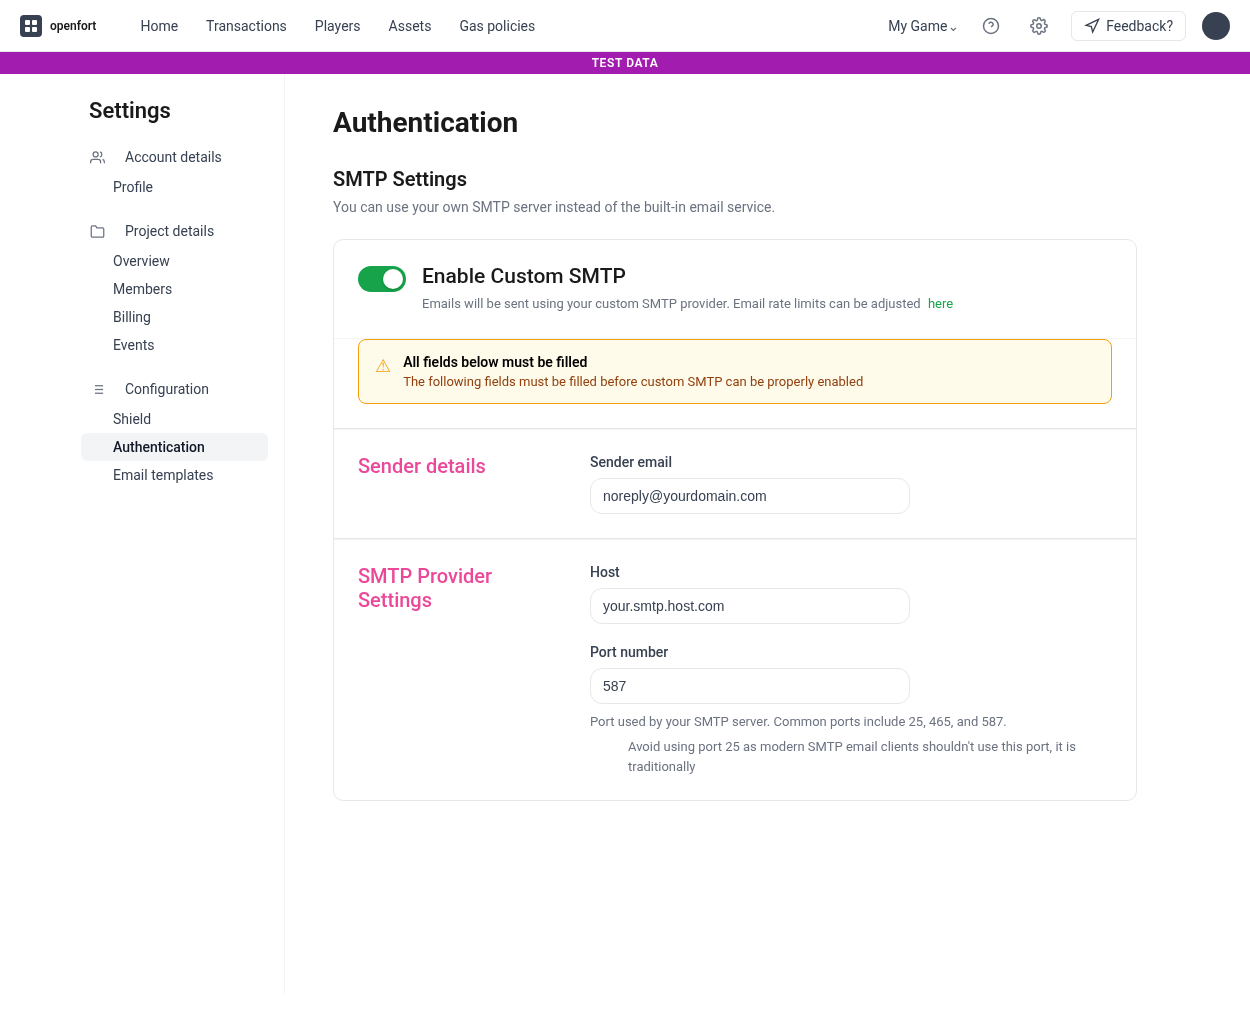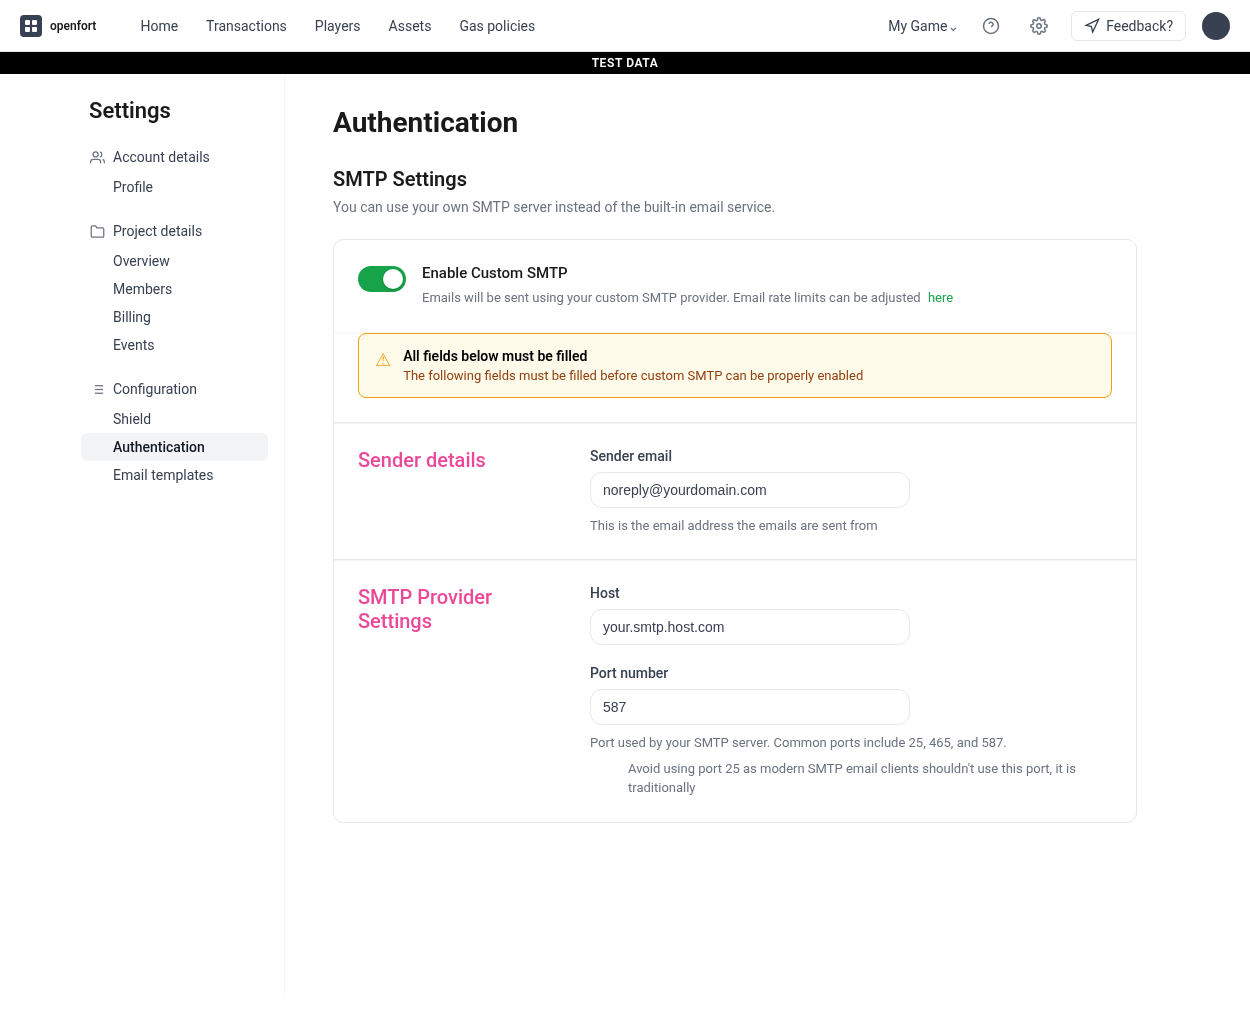--- a/index.html
+++ b/index.html
@@ -12,48 +12,48 @@
     .logo-icon svg { width: 14px; height: 14px; fill: white; }
     .nav-links { display: flex; gap: 4px; }
     .nav-link { padding: 6px 12px; font-size: 14px; color: #374151; text-decoration: none; border-radius: 6px; cursor: pointer; }
     .nav-right { margin-left: auto; display: flex; align-items: center; gap: 16px; }
     .game-selector { display: flex; align-items: center; font-size: 14px; color: #374151; cursor: pointer; }
     .nav-icon { width: 32px; height: 32px; display: flex; align-items: center; justify-content: center; border-radius: 6px; cursor: pointer; color: #6b7280; }
     .feedback-btn { display: flex; gap: 6px; padding: 6px 12px; border: 1px solid #e5e7eb; border-radius: 6px; font-size: 14px; color: #374151; cursor: pointer; }
     .avatar { width: 28px; height: 28px; background: #374151; border-radius: 50%; }
 
     
-    .test-banner { background: #000000; color: white; text-align: center; padding: 4px; font-size: 12px; font-weight: 600; letter-spacing: 0.05em; }
+    .test-banner { background: #a21caf; color: white; text-align: center; padding: 4px; font-size: 12px; font-weight: 600; letter-spacing: 0.05em; }
 
     
     .main-layout { display: flex; min-height: calc(100vh - 94px); justify-content: center; }
 
     
     .sidebar { width: 220px; min-width: 220px; padding: 24px 16px; border-right: 1px solid #f3f4f6; }
     .sidebar-title { font-size: 22px; font-weight: 600; margin-bottom: 20px; padding: 0 8px; }
     .sidebar-section { margin-bottom: 16px; }
-    .sidebar-section-header { display: flex; align-items: center; gap: 8px; padding: 6px 8px; color: #374151; font-size: 14px; margin-bottom: 2px; }
+    .sidebar-section-header { display: flex; align-items: center; gap: 20px; padding: 6px 8px; color: #374151; font-size: 14px; margin-bottom: 2px; }
     .sidebar-section-icon { width: 16px; height: 16px; color: #6b7280; display: flex; align-items: center; justify-content: center; }
     .sidebar-section-label { font-size: 14px; color: #374151; }
     .sidebar-item { padding: 6px 8px 6px 32px; font-size: 14px; color: #374151; cursor: pointer; border-radius: 6px; }
     .sidebar-item.active { background: #f3f4f6; font-weight: 500; color: #111827; }
 
     
     .content { flex: 1; padding: 32px 48px; max-width: 900px; }
     .page-title { font-size: 28px; font-weight: 700; margin-bottom: 28px; }
     .section-title { font-size: 20px; font-weight: 600; margin-bottom: 8px; }
     .section-desc { font-size: 14px; color: #6b7280; margin-bottom: 24px; }
 
     
     .card { border: 1px solid #e5e7eb; border-radius: 10px; overflow: hidden; margin-bottom: 2px; }
 
     
     .toggle-row { padding: 24px; display: flex; align-items: flex-start; gap: 16px; border-bottom: 1px solid #f3f4f6; }
     .toggle-content { flex: 1; }
-    .toggle-label { font-size: 15px; font-weight: 500; margin-bottom: 6px; }
+    .toggle-label { font-size: 21px; font-weight: 500; margin-bottom: 6px; }
     .toggle-desc { font-size: 13px; color: #6b7280; line-height: 1.5; }
     .toggle-desc a { color: #16a34a; text-decoration: none; }
 
     
     .toggle-switch { position: relative; width: 48px; height: 26px; flex-shrink: 0; margin-top: 2px; }
     .toggle-switch input { opacity: 0; width: 0; height: 0; }
     .toggle-track { position: absolute; cursor: pointer; top: 0; left: 0; right: 0; bottom: 0; background: #16a34a; border-radius: 13px; transition: 0.3s; }
     .toggle-thumb { position: absolute; height: 20px; width: 20px; left: 25px; bottom: 3px; background: white; border-radius: 50%; transition: 0.3s; box-shadow: 0 1px 3px rgba(0,0,0,0.2); }
 
     
@@ -215,21 +215,20 @@
           <div class="warning-desc">The following fields must be filled before custom SMTP can be properly enabled</div>
         </div>
       </div>
 
       <hr class="section-separator">
       <div class="form-section">
         <div class="form-section-label">Sender details</div>
         <div class="form-section-content">
           <div class="field-label">Sender email</div>
           <input class="field-input" type="email" placeholder="noreply@yourdomain.com" value="noreply@yourdomain.com" style="">
-          <div class="field-help">This is the email address the emails are sent from</div>
         </div>
       </div>
 
       <hr class="section-separator">
       <div class="form-section">
         <div class="form-section-label">SMTP Provider Settings</div>
         <div class="form-section-content">
           <div class="field-label">Host</div>
           <input class="field-input" type="text" placeholder="your.smtp.host.com" value="your.smtp.host.com" style="">
 

